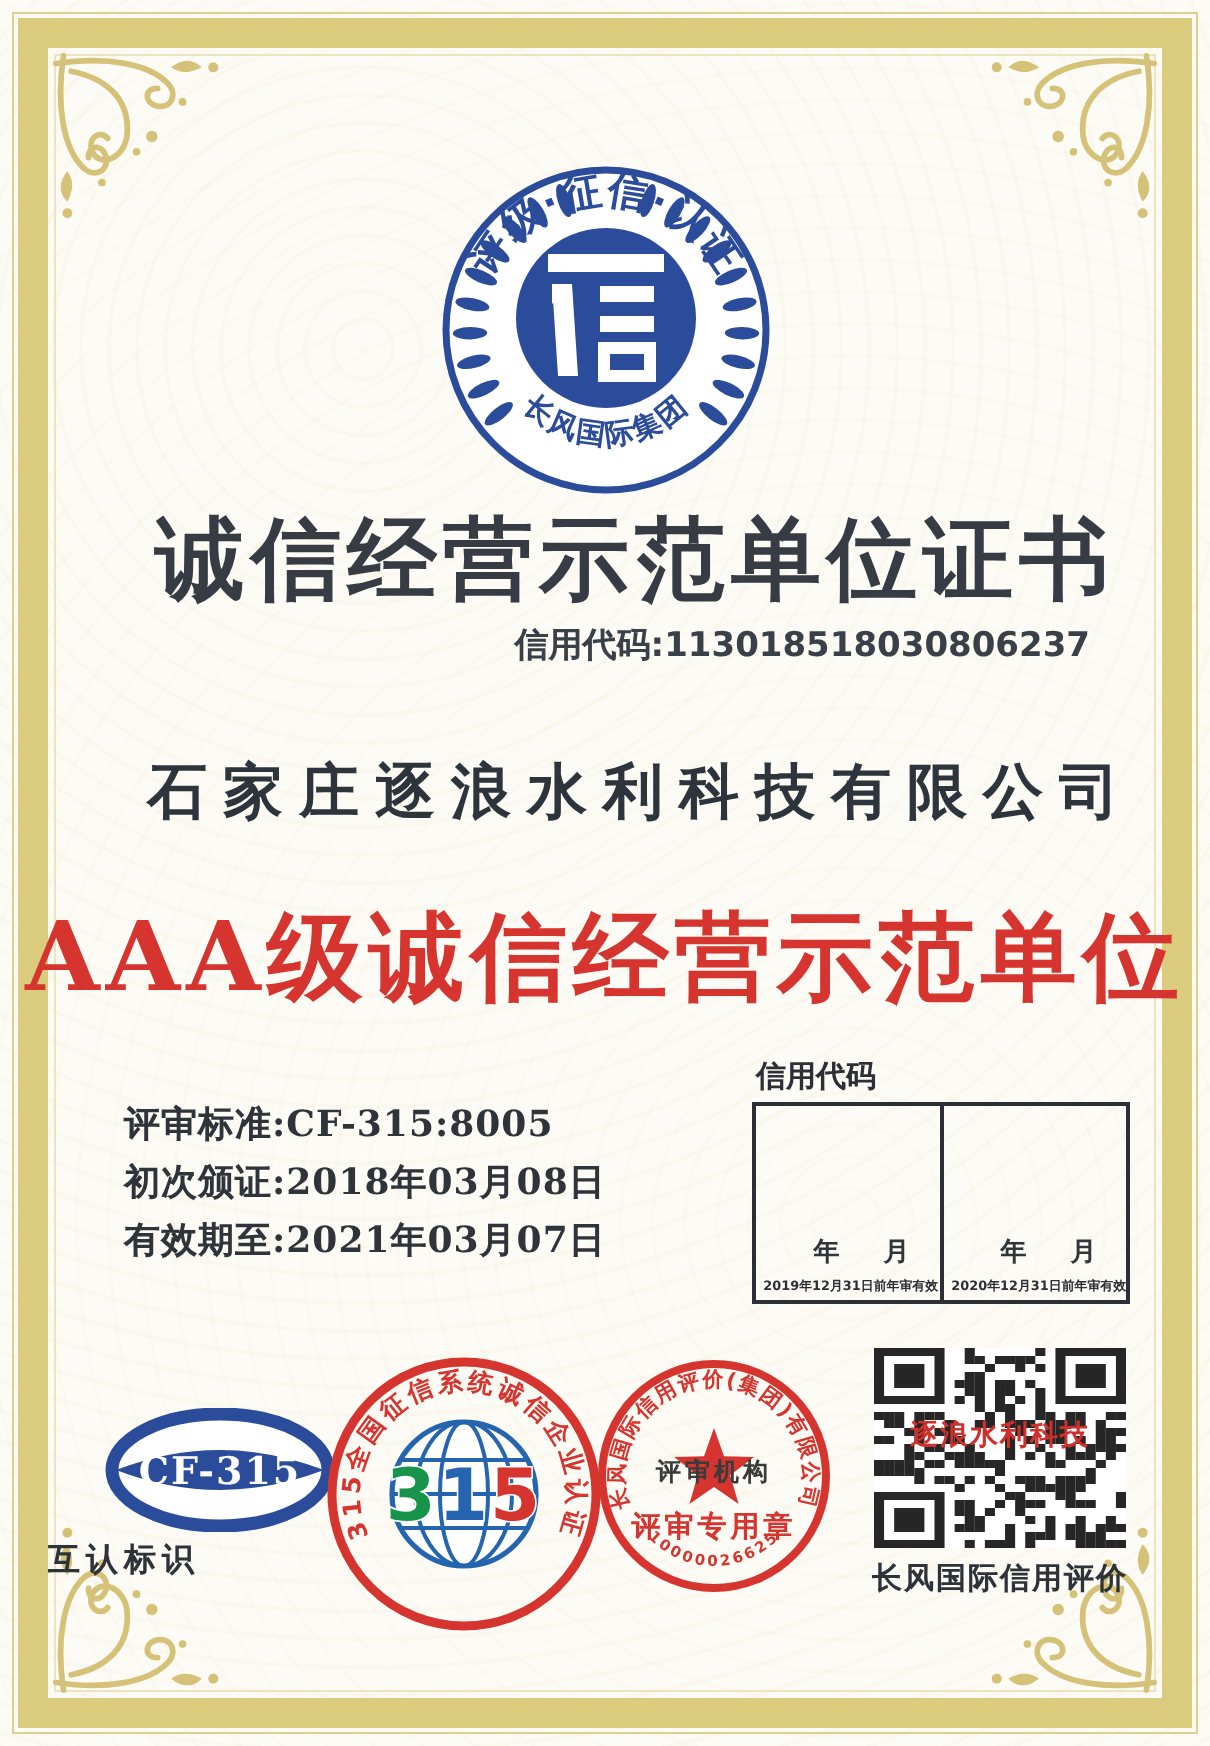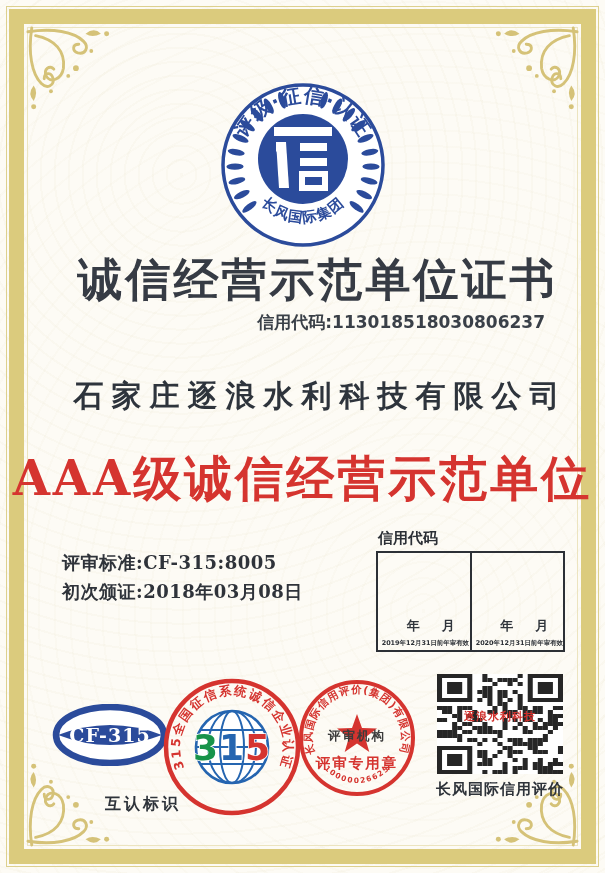--- a/index.html
+++ b/index.html
@@ -42,28 +42,28 @@
     border:2px solid #2c3036; display:flex;}
   .ar-cell{position:relative; flex:1;}
   .ar-cell + .ar-cell{border-left:2px solid #2c3036;}
   .ar-ym{position:absolute; bottom:15px; left:0; width:100%; display:flex;
     justify-content:center; gap:22px; padding-left:14px; box-sizing:border-box;
     font-family:"DejaVu Serif","Liberation Serif",serif; font-size:13px; font-weight:700;}
   .ar-note{position:absolute; bottom:2px; left:0; width:100%; text-align:center;
     font-size:7px; transform:scale(.92); white-space:nowrap; color:#2c3036; font-weight:700;}
 
   .seal-mutual{position:absolute; left:50px; top:704px;}
-  .mutual-caption{position:absolute; left:41px; top:770px; width:140px; text-align:right;
-    font-size:16px; font-weight:800; letter-spacing:3px; color:#2e333a;margin-top:24px;}
+  .mutual-caption{position:absolute; left:24px; top:770px; width:140px; text-align:left;
+    font-size:16px; font-weight:800; letter-spacing:3px; color:#2e333a;}
   .seal-system{position:absolute; left:157px; top:672px;}
   .seal-review{position:absolute; left:295px; top:676px;}
 
   .qr{position:absolute; left:437px; top:674px;}
   .qr-overlay{position:absolute; left:437px; top:709px; width:126px; text-align:center;
-    font-size:11px; font-weight:700; color:#d0302c; letter-spacing:1px;}
+    font-size:14px; font-weight:700; color:#d0302c; letter-spacing:1px;}
   .qr-caption{position:absolute; left:430px; top:780px; width:140px; text-align:center;
     font-family:"DejaVu Serif","Liberation Serif",serif;
     font-size:15px; font-weight:700; letter-spacing:1px; color:#2e333a;}
 
   svg text{font-family:"DejaVu Sans","Liberation Sans",sans-serif;}
   .serif-t{font-family:"DejaVu Serif","Liberation Serif",serif;}
 </style>
 </head>
 <body>
 
@@ -149,20 +149,21 @@
   </svg>
 
   <div class="title">诚信经营示范单位证书</div>
   <div class="credit">信用代码:113018518030806237</div>
   <div class="company">石家庄逐浪水利科技有限公司</div>
   <div class="award">AAA级诚信经营示范单位</div>
 
   <div class="details">
     <div class="line">评审标准:CF-315:8005</div>
     <div class="line">初次颁证:2018年03月08日</div>
+    <div class="line">有效期至:2021年03月07日</div>
   </div>
 
   <div class="ar-title">信用代码</div>
   <div class="ar-box">
     <div class="ar-cell">
       <div class="ar-ym">
         <span>年</span>
         <span>月</span>
       </div>
       <div class="ar-note">2019年12月31日前年审有效</div>

